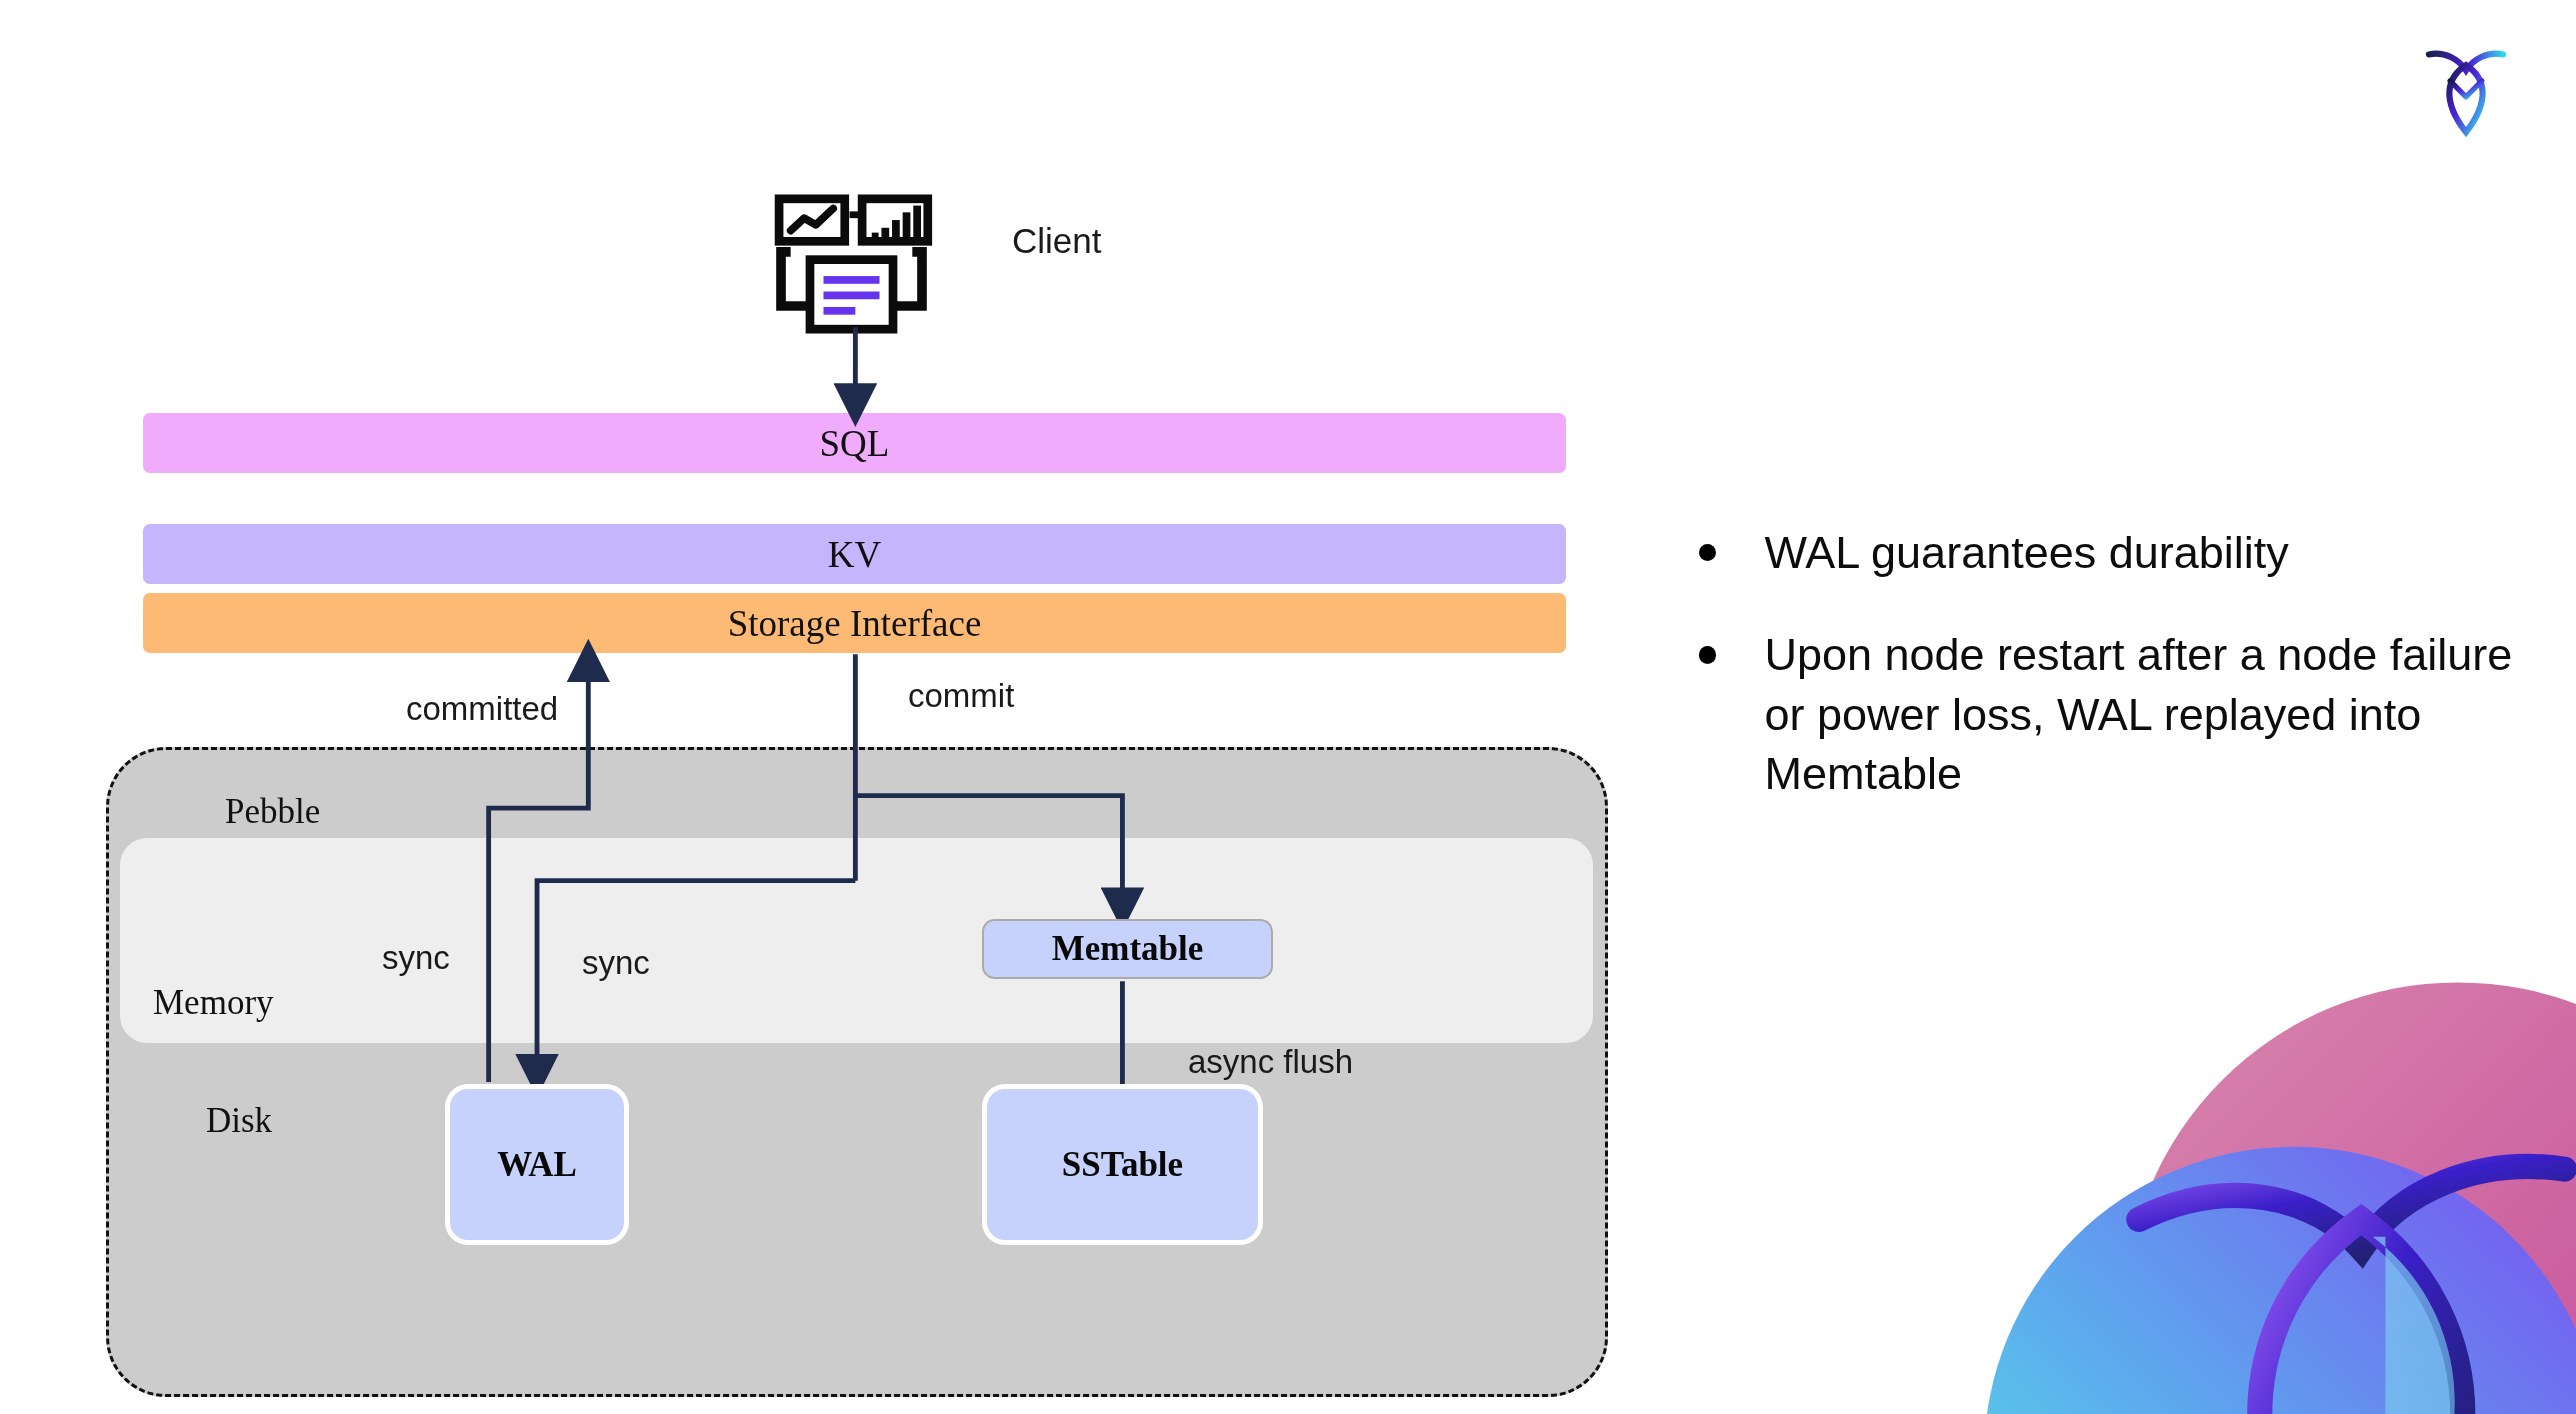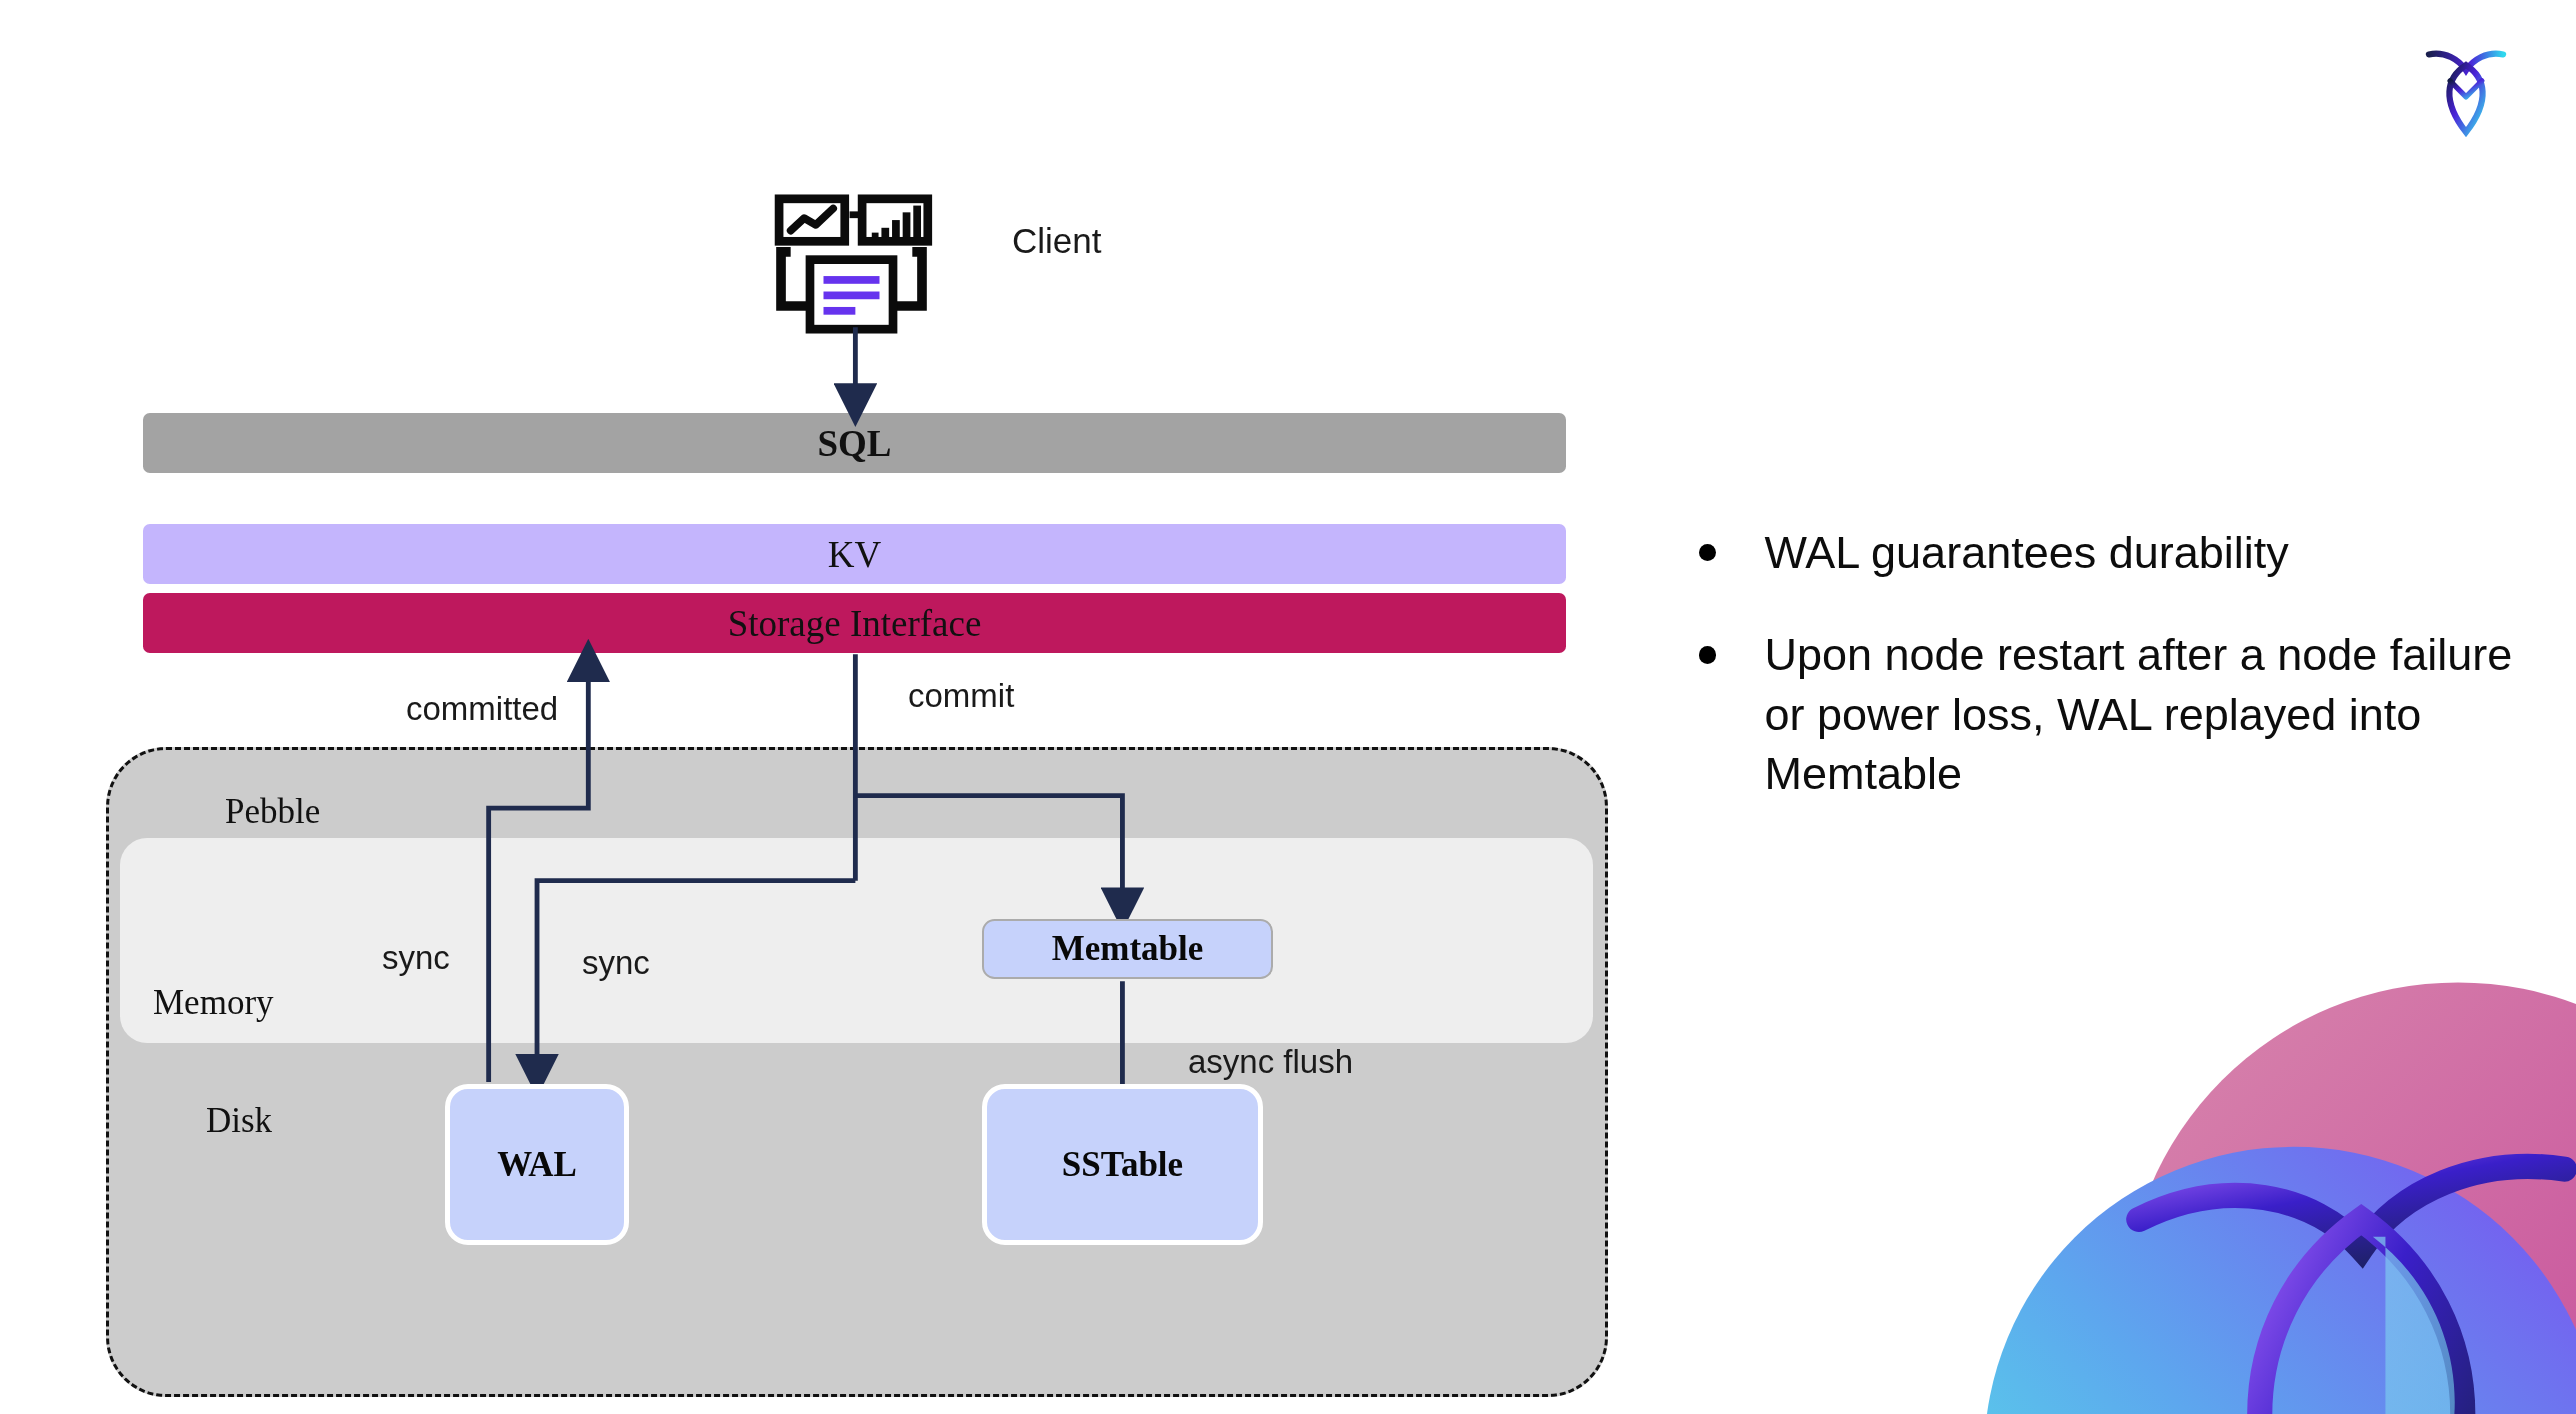--- a/index.html
+++ b/index.html
@@ -37,23 +37,23 @@
     font-size:35px;color:#1a1a1a;
   }
 
   .layer-bar{
     position:absolute;left:143px;width:1423px;height:60px;
     border-radius:6.8px;
     display:flex;align-items:center;justify-content:center;
     font-family:"Liberation Serif", serif;
     font-size:37px;color:#111;
   }
-  #bar-sql{top:413px;background:#a3a3a3;font-weight:bold;}
+  #bar-sql{top:413px;background:#f0abfc;}
   #bar-kv{top:524px;background:#c4b5fd;}
-  #bar-storage{top:593px;background:#be185d;}
+  #bar-storage{top:593px;background:#fdba74;}
 
   
   #pebble-box{
     position:absolute;left:106px;top:747px;width:1502px;height:650px;
     background:#CCCCCC;
     border:3.9px dashed #111111;
     border-radius:60px;
     box-sizing:border-box;
   }
   #pebble-label{

